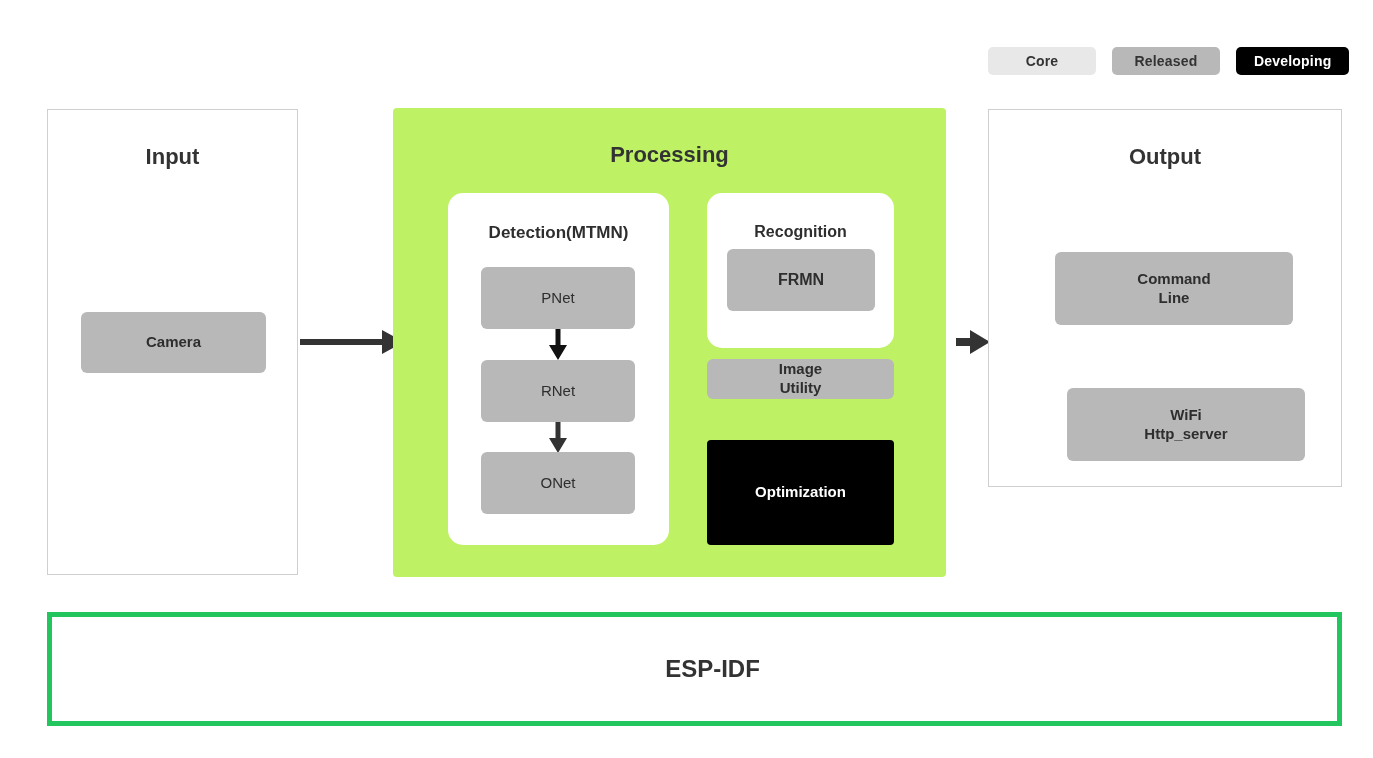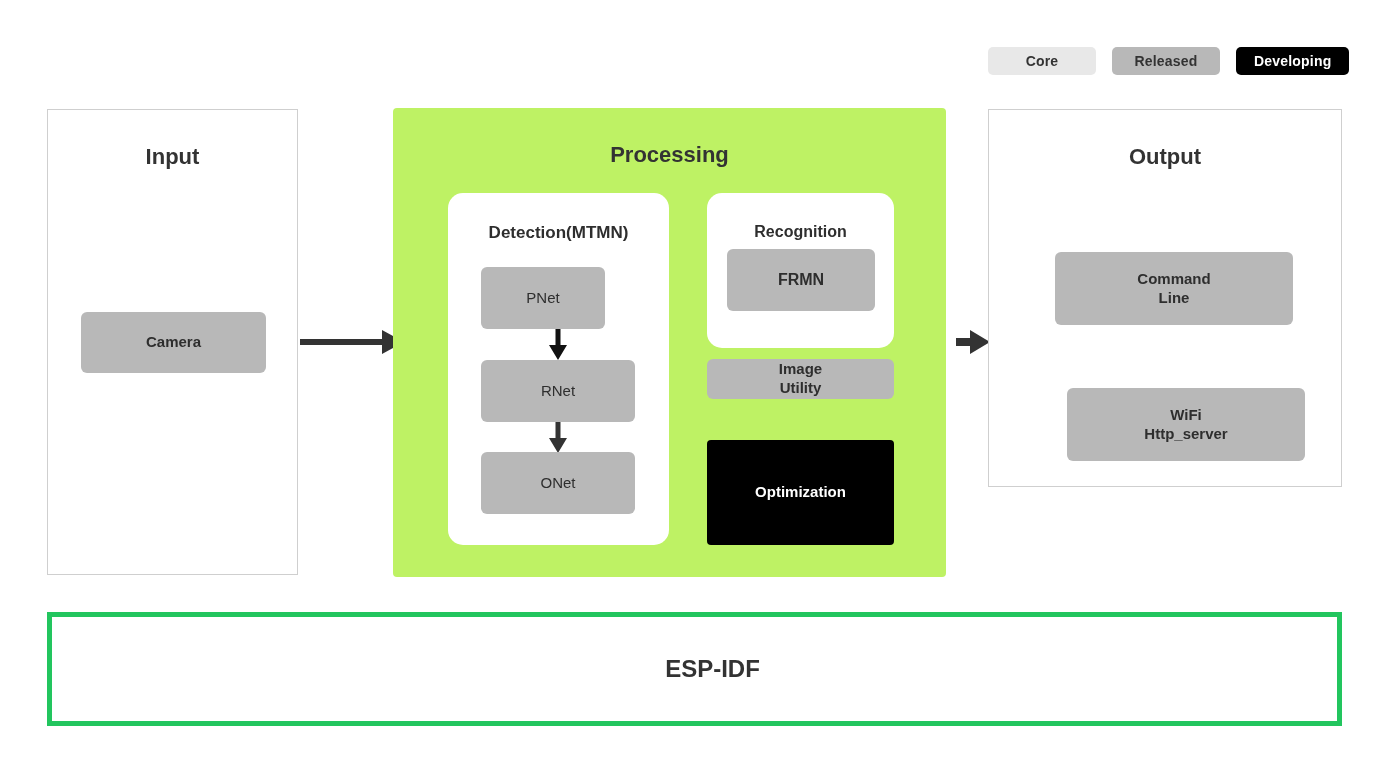--- a/index.html
+++ b/index.html
@@ -177,21 +177,21 @@
     font-weight: bold;
     color: #2e2e2e;
   }
   .subpanel-detection .subpanel-title { top: 30px; }
   .subpanel-recognition .subpanel-title { top: 30px; font-size: 16px; }
 
   
   .blk-pnet {
     left: 33px;
     top: 74px;
-    width: 124px;
+    width: 154px;
     height: 62px;
     font-size: 15px;
     font-weight: normal;
   }
   .blk-rnet {
     left: 33px;
     top: 167px;
     width: 154px;
     height: 62px;
     font-size: 15px;

